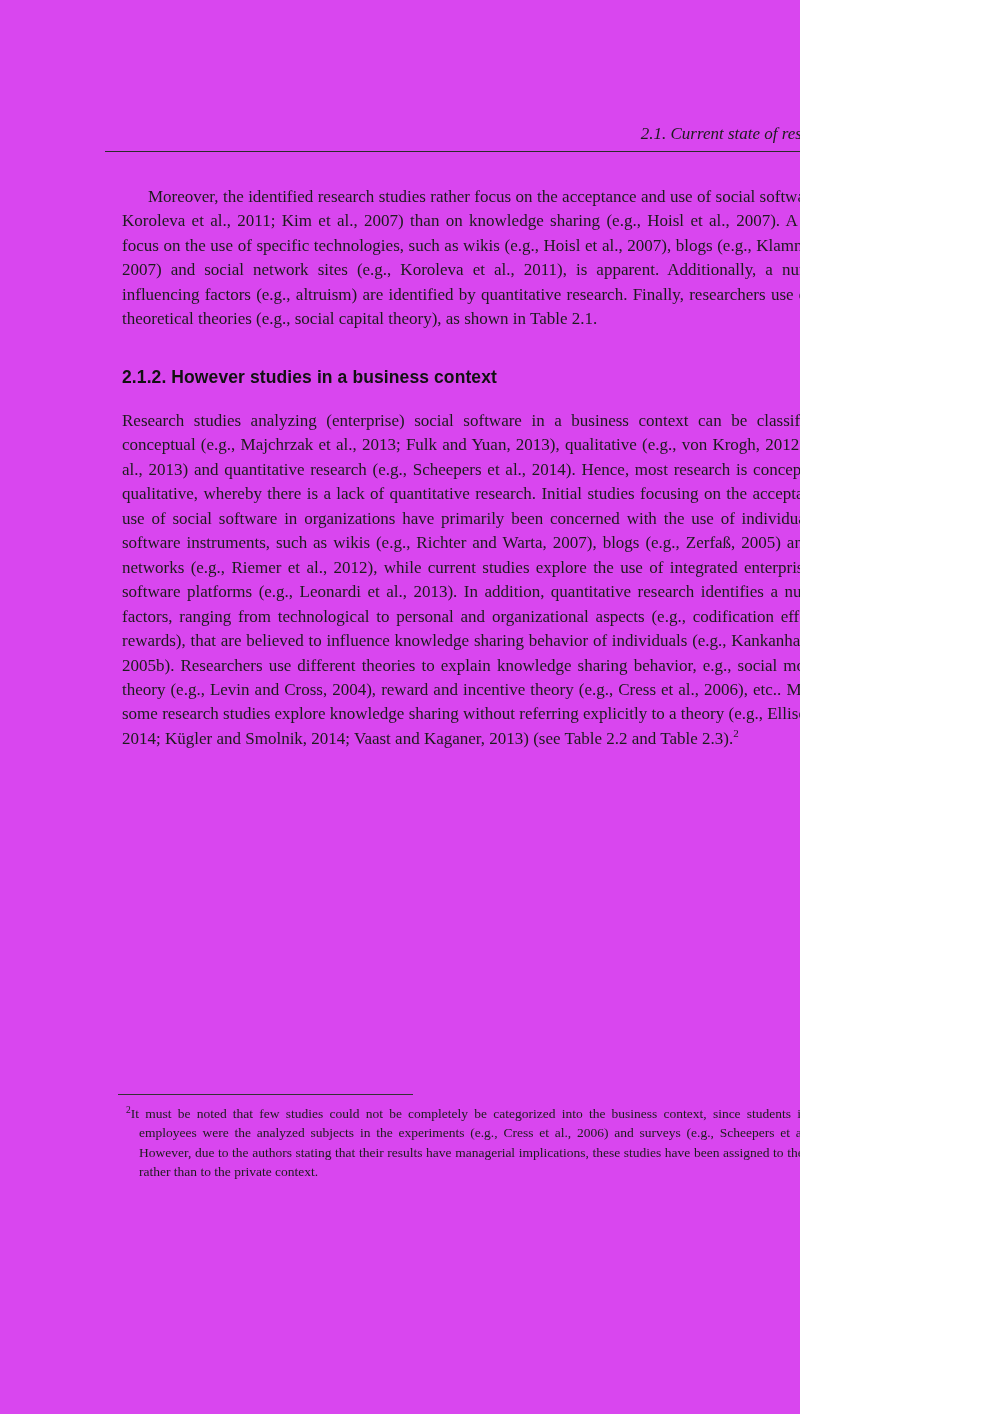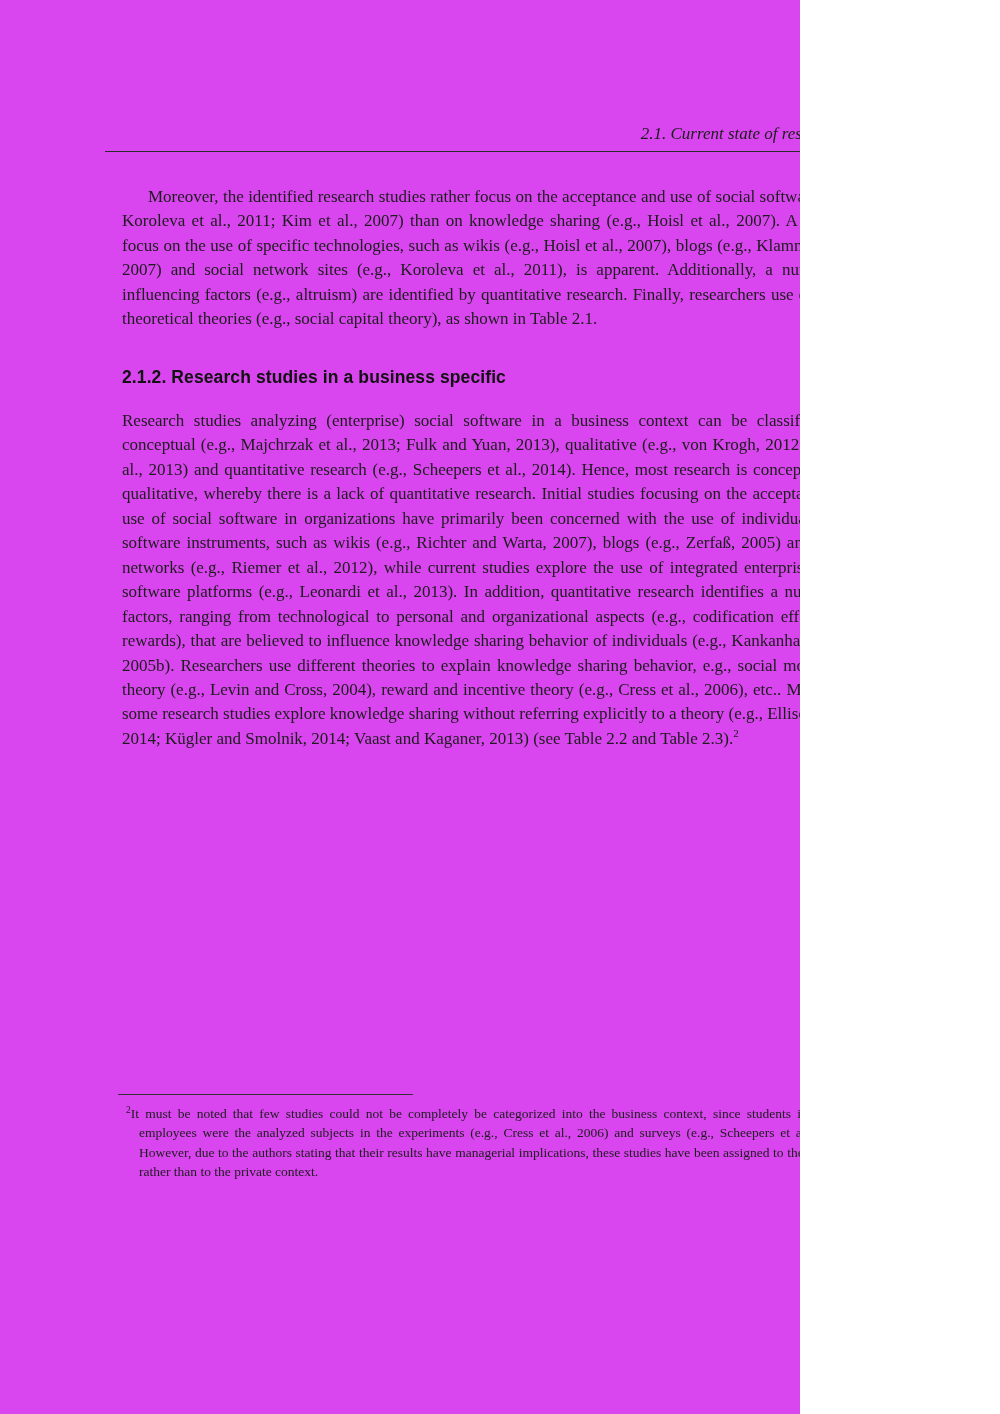--- a/index.html
+++ b/index.html
@@ -107,21 +107,21 @@
 <div class="page">
 
   <header class="page-header">
     <div class="running-title">2.1. Current state of research</div>
     <hr class="header-rule">
   </header>
 
   <main class="page-body">
     <p class="para indent">Moreover, the identified research studies rather focus on the acceptance and use of social software (e.g., Koroleva et al., 2011; Kim et al., 2007) than on knowledge sharing (e.g., Hoisl et al., 2007). A primary focus on the use of specific technologies, such as wikis (e.g., Hoisl et al., 2007), blogs (e.g., Klamma et al., 2007) and social network sites (e.g., Koroleva et al., 2011), is apparent. Additionally, a number of influencing factors (e.g., altruism) are identified by quantitative research. Finally, researchers use different theoretical theories (e.g., social capital theory), as shown in Table 2.1.</p>
 
-    <h2 class="section-heading">2.1.2. Research studies in a business specific</h2>
+    <h2 class="section-heading">2.1.2. However studies in a business context</h2>
 
     <p class="para"><span>Research studies analyzing (enterprise) social software in a business context can be classified into conceptual (e.g., Majchrzak et al., 2013; Fulk and Yuan, 2013), qualitative (e.g., von Krogh, 2012; Pike et al., 2013) and quantitative research (e.g., Scheepers et al., 2014). Hence, most research is conceptual and qualitative, whereby there is a lack of quantitative research. Initial studies focusing on the acceptance and use of social software in organizations have primarily been concerned with the use of individual social software instruments, such as wikis (e.g., Richter and Warta, 2007), blogs (e.g., Zerfaß, 2005) and social networks (e.g., Riemer et al., 2012), while current studies explore the use of integrated enterprise social software platforms (e.g., Leonardi et al., 2013). In addition, quantitative research identifies a number of factors, ranging from technological to personal and organizational aspects (e.g., codification effort, age, rewards), that are believed to influence knowledge sharing behavior of individuals (e.g., Kankanhalli et al., 2005b). Researchers use different theories to explain knowledge sharing behavior, e.g., social motivation theory (e.g., Levin and Cross, 2004), reward and incentive theory (e.g., Cress et al., 2006), etc.. Moreover, some research studies explore knowledge sharing without referring explicitly to a theory (e.g., Ellison et al., 2014; Kügler and Smolnik, 2014; Vaast and Kaganer, 2013) (see Table 2.2 and Table 2.3).</span><sup class="fn-ref">2</sup></p>
   </main>
 
   <footer class="footnote-block">
     <div class="footnote-rule"></div>
     <p class="footnote-text"><sup>2</sup><span>It must be noted that few studies could not be completely be categorized into the business context, since students instead of employees were the analyzed subjects in the experiments (e.g., Cress et al., 2006) and surveys (e.g., Scheepers et al., 2014). However, due to the authors stating that their results have managerial implications, these studies have been assigned to the business rather than to the private context.</span></p>
   </footer>
 
   <div class="page-number">9</div>

